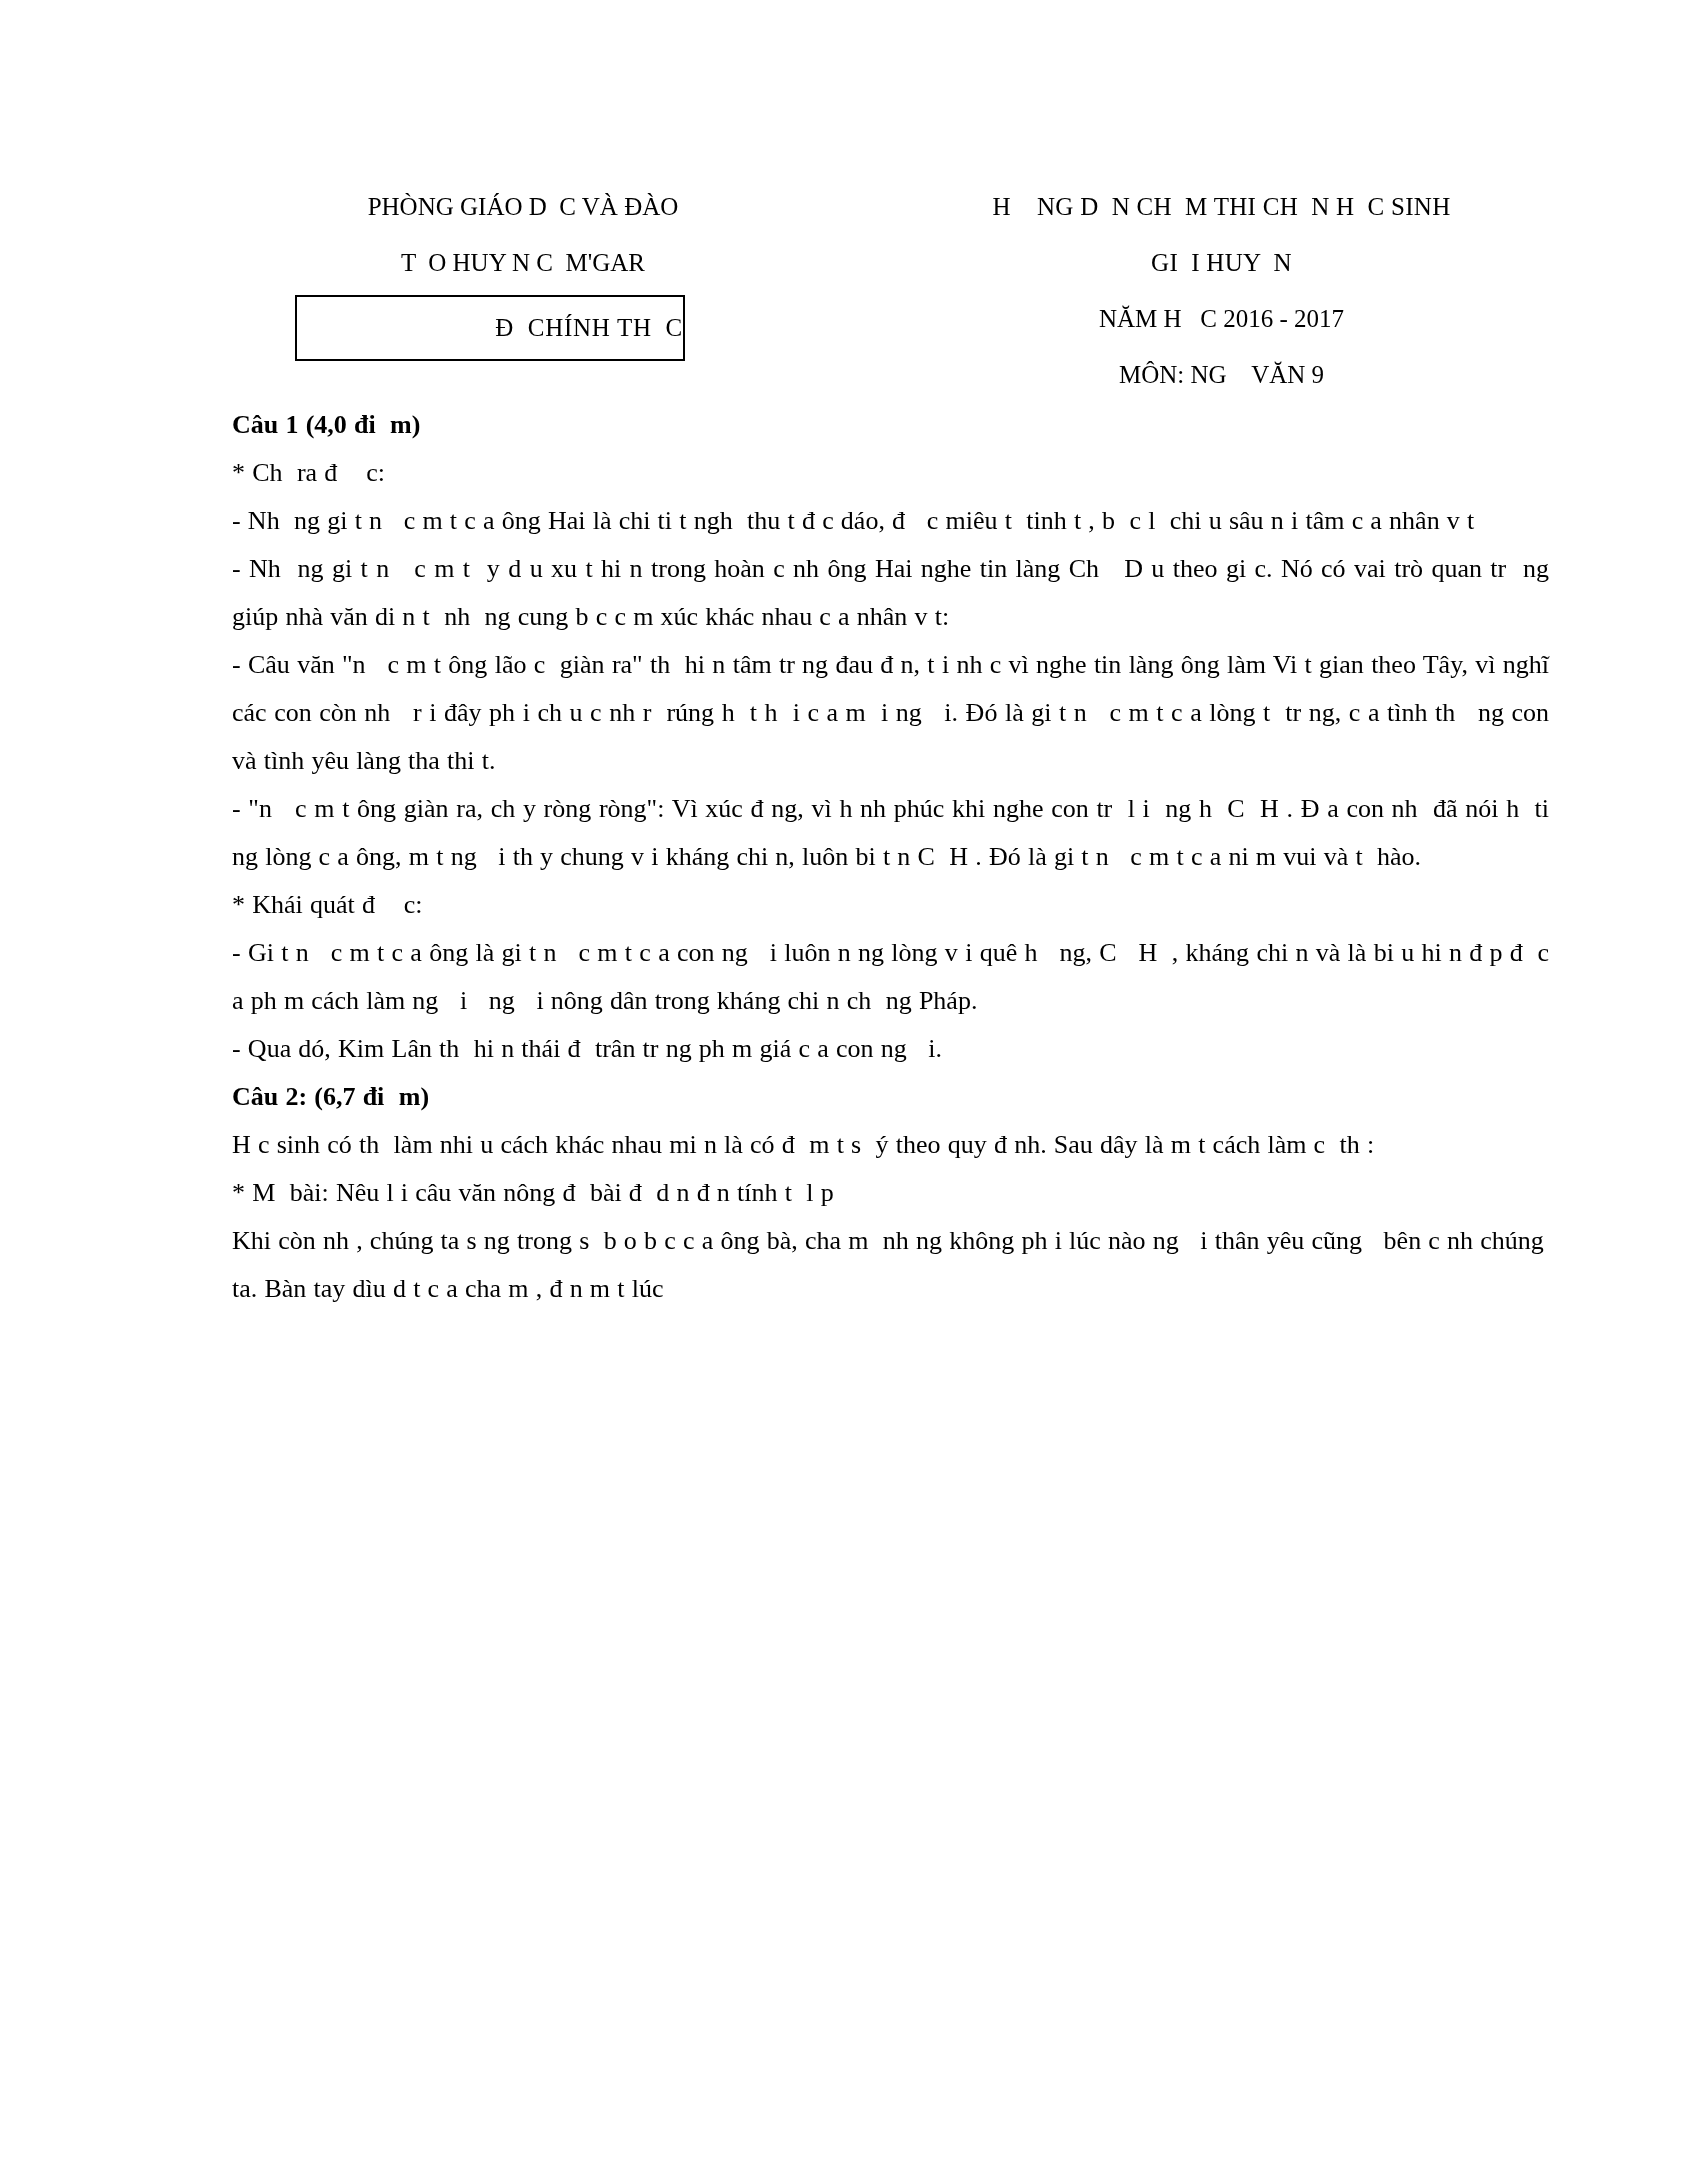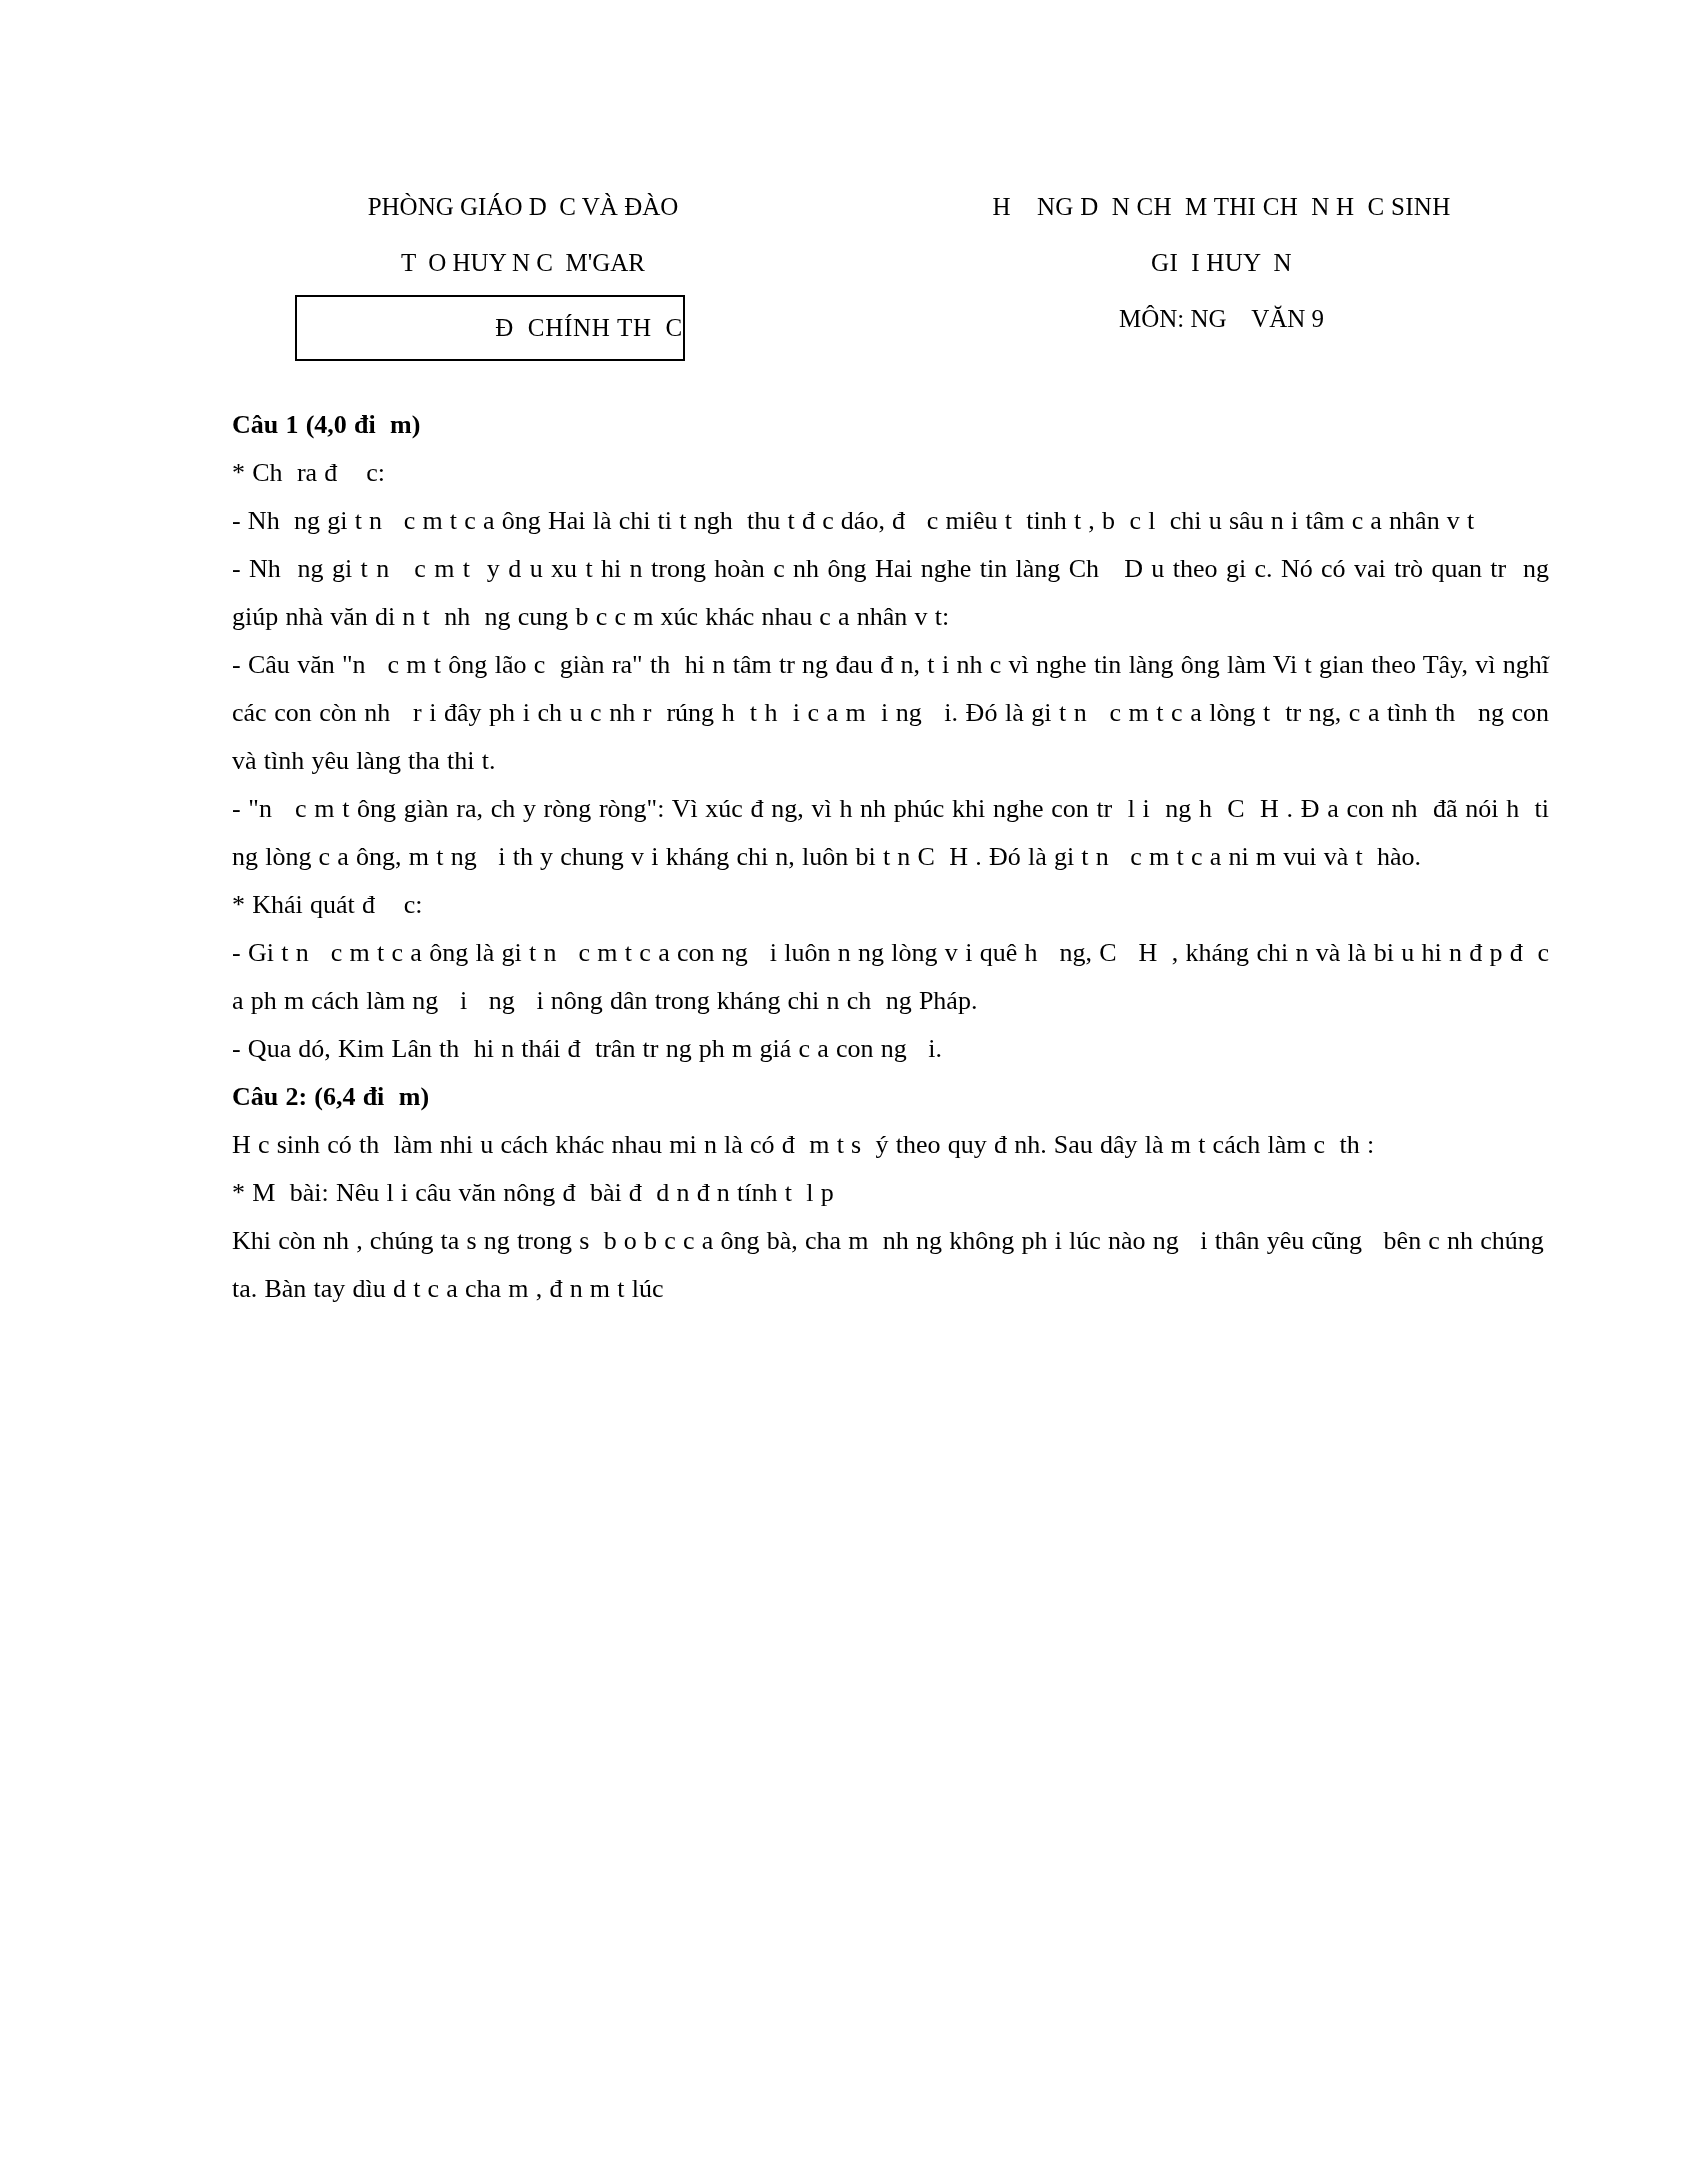--- a/index.html
+++ b/index.html
@@ -106,35 +106,36 @@
         <div class="hdr-line">T  O HUY N C  M'GAR</div>
       </div>
 
       <div class="official-box">
         <span>Đ  CHÍNH TH  C</span>
       </div>
 
       <div class="hdr-right">
         <div class="hdr-line sp">H    NG D  N CH  M THI CH  N H  C SINH</div>
         <div class="hdr-line sp">GI  I HUY  N</div>
+        <div class="hdr-line">NĂM H   C 2016 - 2017</div>
         <div class="hdr-line">MÔN: NG    VĂN 9</div>
       </div>
     </div>
 
     <div class="body-text">
       <p class="para bold">Câu 1 (4,0 đi  m)</p>
       <p class="para">* Ch  ra đ    c:</p>
       <p class="para">- Nh  ng gi t n   c m t c a ông Hai là chi ti t ngh  thu t đ c dáo, đ   c miêu t  tinh t , b  c l  chi u sâu n i tâm c a nhân v t</p>
       <p class="para">- Nh  ng gi t n   c m t  y d u xu t hi n trong hoàn c nh ông Hai nghe tin làng Ch   D u theo gi c. Nó có vai trò quan tr  ng giúp nhà văn di n t  nh  ng cung b c c m xúc khác nhau c a nhân v t:</p>
       <p class="para">- Câu văn "n   c m t ông lão c  giàn ra" th  hi n tâm tr ng đau đ n, t i nh c vì nghe tin làng ông làm Vi t gian theo Tây, vì nghĩ các con còn nh   r i đây ph i ch u c nh r  rúng h  t h  i c a m  i ng   i. Đó là gi t n   c m t c a lòng t  tr ng, c a tình th   ng con và tình yêu làng tha thi t.</p>
       <p class="para">- "n   c m t ông giàn ra, ch y ròng ròng": Vì xúc đ ng, vì h nh phúc khi nghe con tr  l i  ng h  C  H . Đ a con nh  đã nói h  ti ng lòng c a ông, m t ng   i th y chung v i kháng chi n, luôn bi t n C  H . Đó là gi t n   c m t c a ni m vui và t  hào.</p>
       <p class="para">* Khái quát đ    c:</p>
       <p class="para">- Gi t n   c m t c a ông là gi t n   c m t c a con ng   i luôn n ng lòng v i quê h   ng, C   H  , kháng chi n và là bi u hi n đ p đ  c a ph m cách làm ng   i   ng   i nông dân trong kháng chi n ch  ng Pháp.</p>
       <p class="para">- Qua dó, Kim Lân th  hi n thái đ  trân tr ng ph m giá c a con ng   i.</p>
-      <p class="para bold">Câu 2: (6,4 đi  m)</p>
+      <p class="para bold">Câu 2: (6,7 đi  m)</p>
       <p class="para">H c sinh có th  làm nhi u cách khác nhau mi n là có đ  m t s  ý theo quy đ nh. Sau dây là m t cách làm c  th :</p>
       <p class="para">* M  bài: Nêu l i câu văn nông đ  bài đ  d n đ n tính t  l p</p>
       <p class="para last-left">Khi còn nh , chúng ta s ng trong s  b o b c c a ông bà, cha m  nh ng không ph i lúc nào ng   i thân yêu cũng   bên c nh chúng ta. Bàn tay dìu d t c a cha m , đ n m t lúc</p>
     </div>
 
   </div>
 </div>
 
 
 </body></html>

